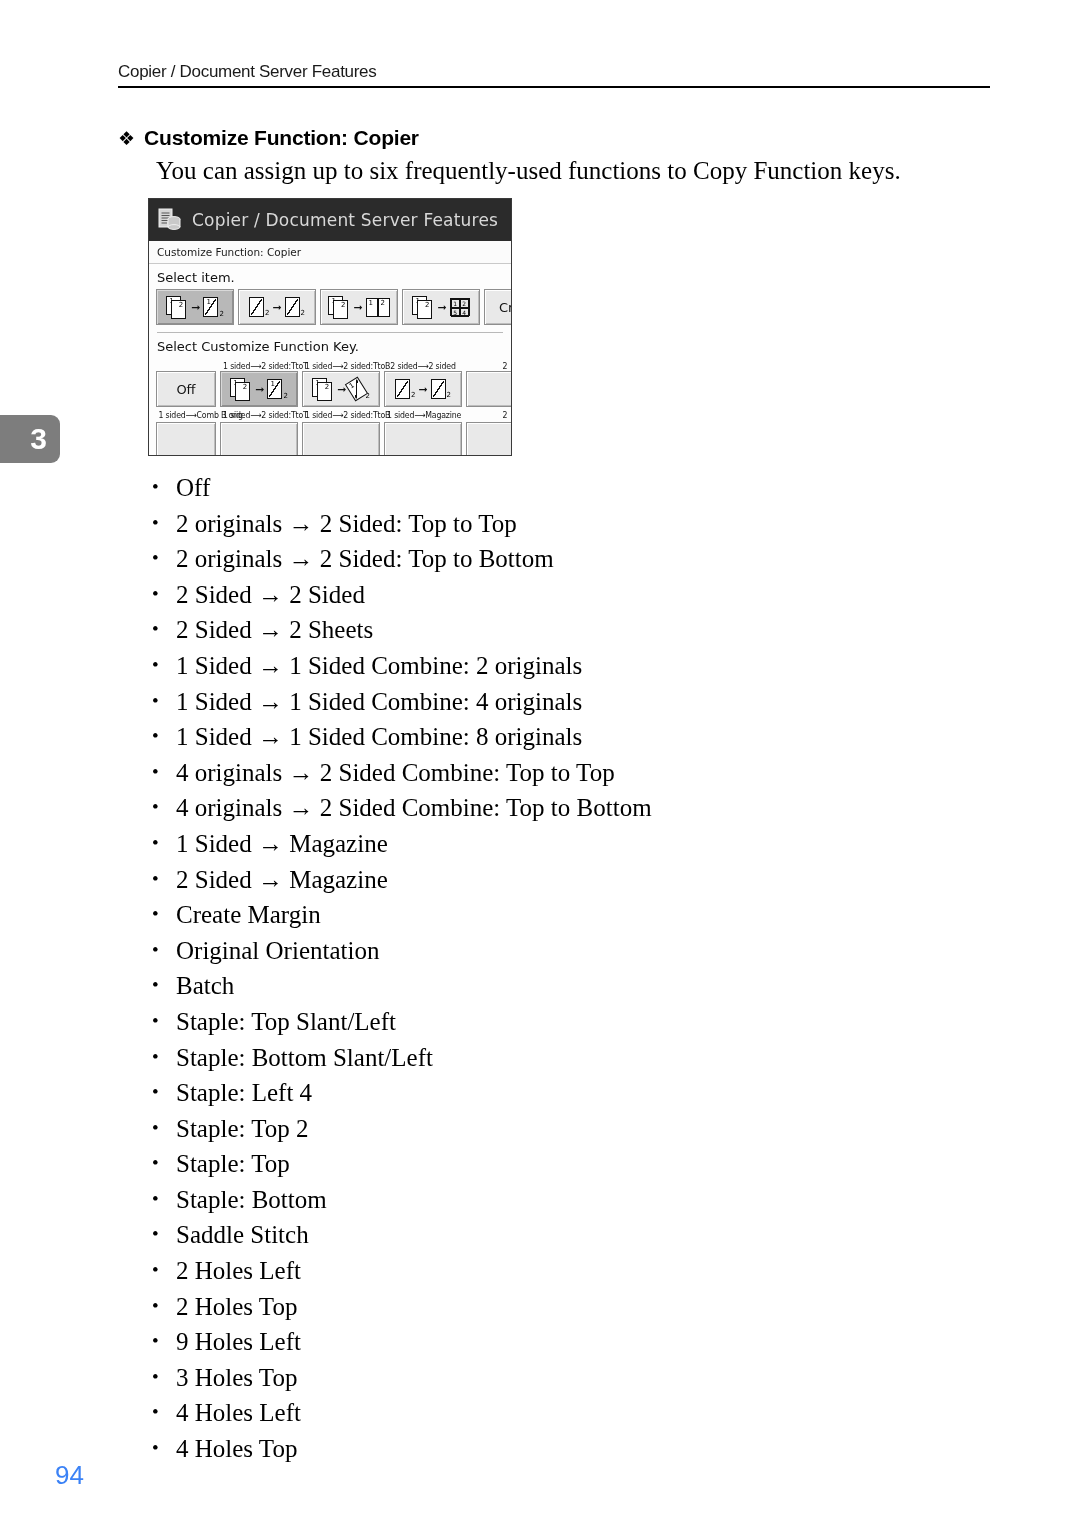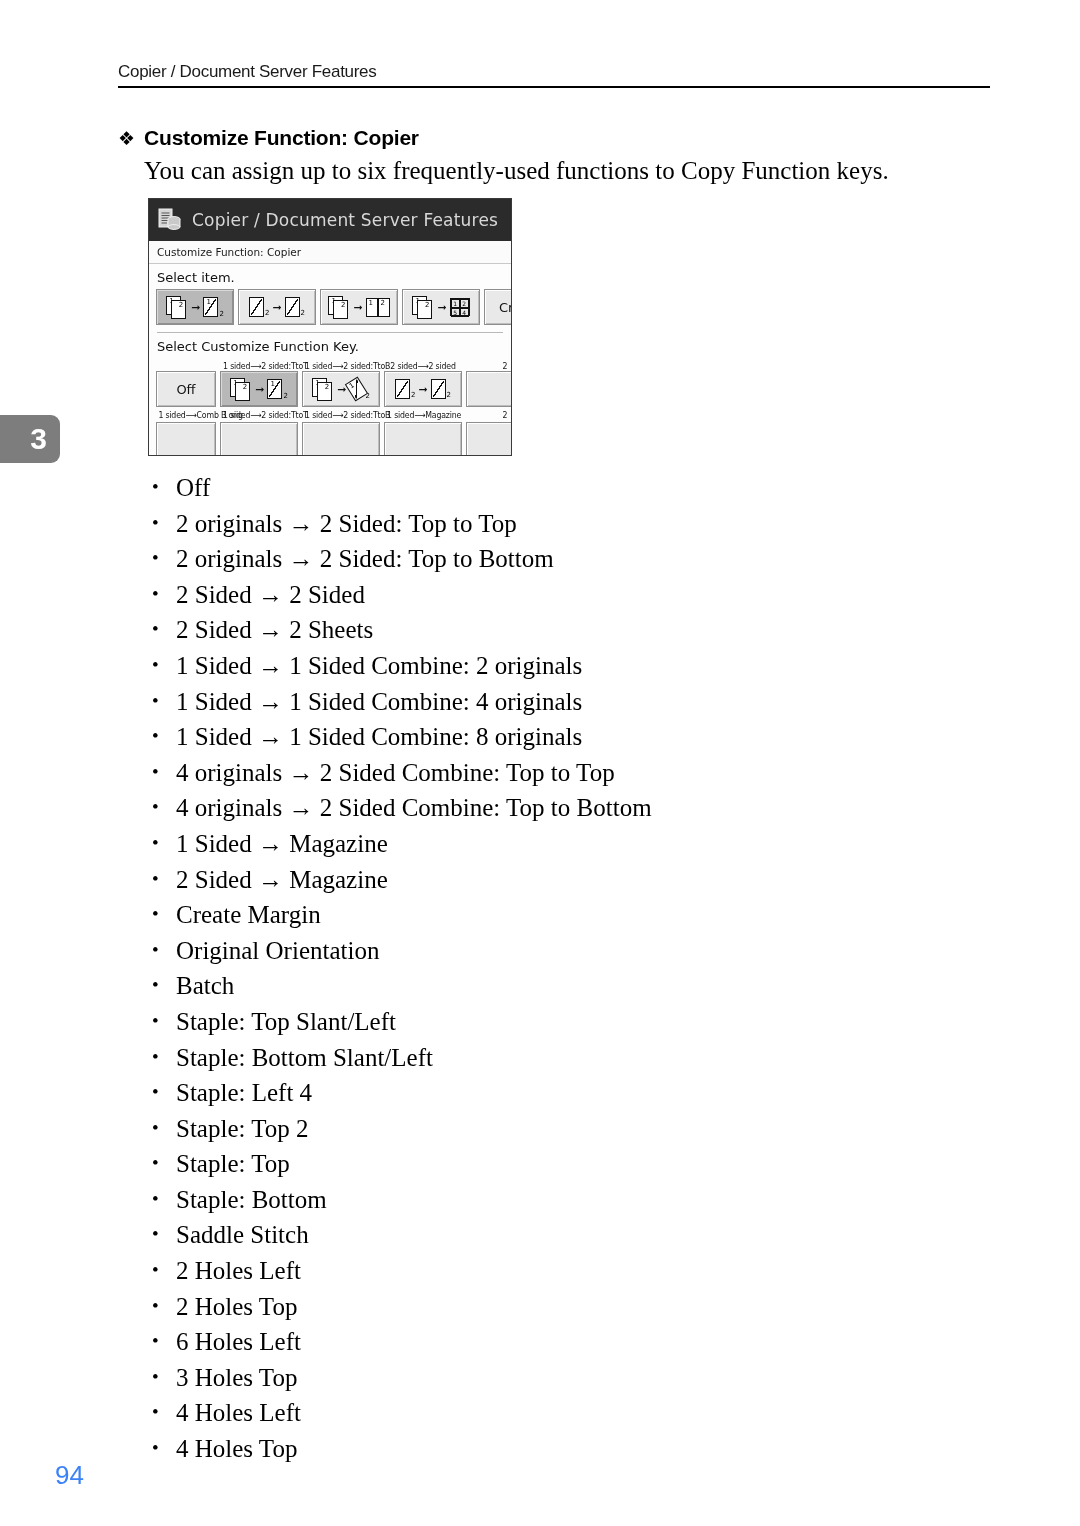--- a/index.html
+++ b/index.html
@@ -74,21 +74,21 @@
   .section-heading .htitle {
     font-family: "Liberation Sans", sans-serif;
     font-weight: bold;
     font-size: 21px;
     letter-spacing: -0.2px;
     white-space: nowrap;
   }
 
   .section-intro {
     position: absolute;
-    left: 144px;
+    left: 156px;
     top: 155px;
     font-size: 25px;
     line-height: 1.25;
     white-space: nowrap;
   }
 
   
   .device-shot {
     position: absolute;
     left: 148px;
@@ -442,19 +442,19 @@
   <li>Batch</li>
   <li>Staple: Top Slant/Left</li>
   <li>Staple: Bottom Slant/Left</li>
   <li>Staple: Left 4</li>
   <li>Staple: Top 2</li>
   <li>Staple: Top</li>
   <li>Staple: Bottom</li>
   <li>Saddle Stitch</li>
   <li>2 Holes Left</li>
   <li>2 Holes Top</li>
-  <li>6 Holes Left</li>
+  <li>9 Holes Left</li>
   <li>3 Holes Top</li>
   <li>4 Holes Left</li>
   <li>4 Holes Top</li>
 </ul>
 
 <div class="page-number">94</div>
 
 </body></html>

